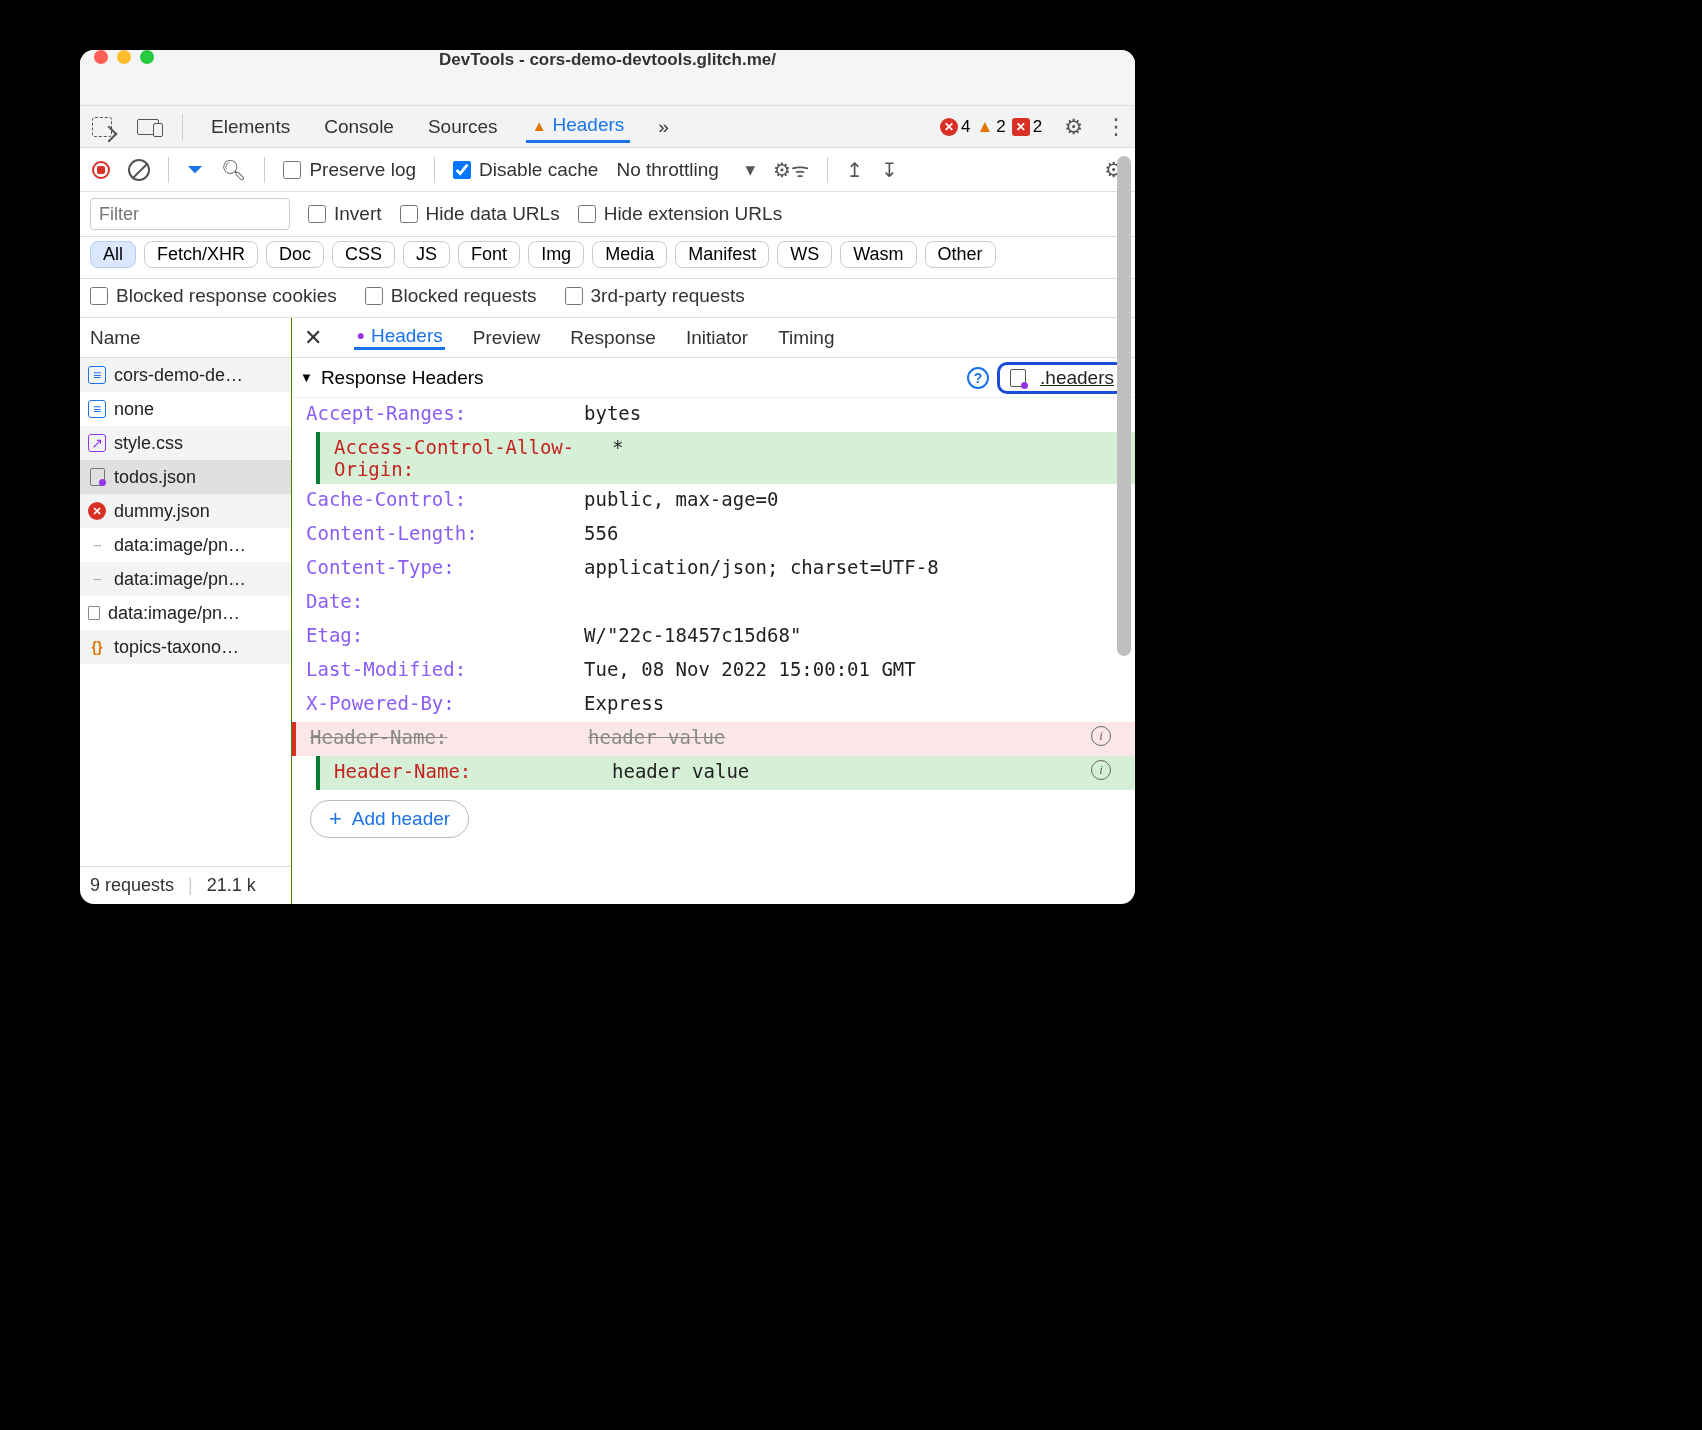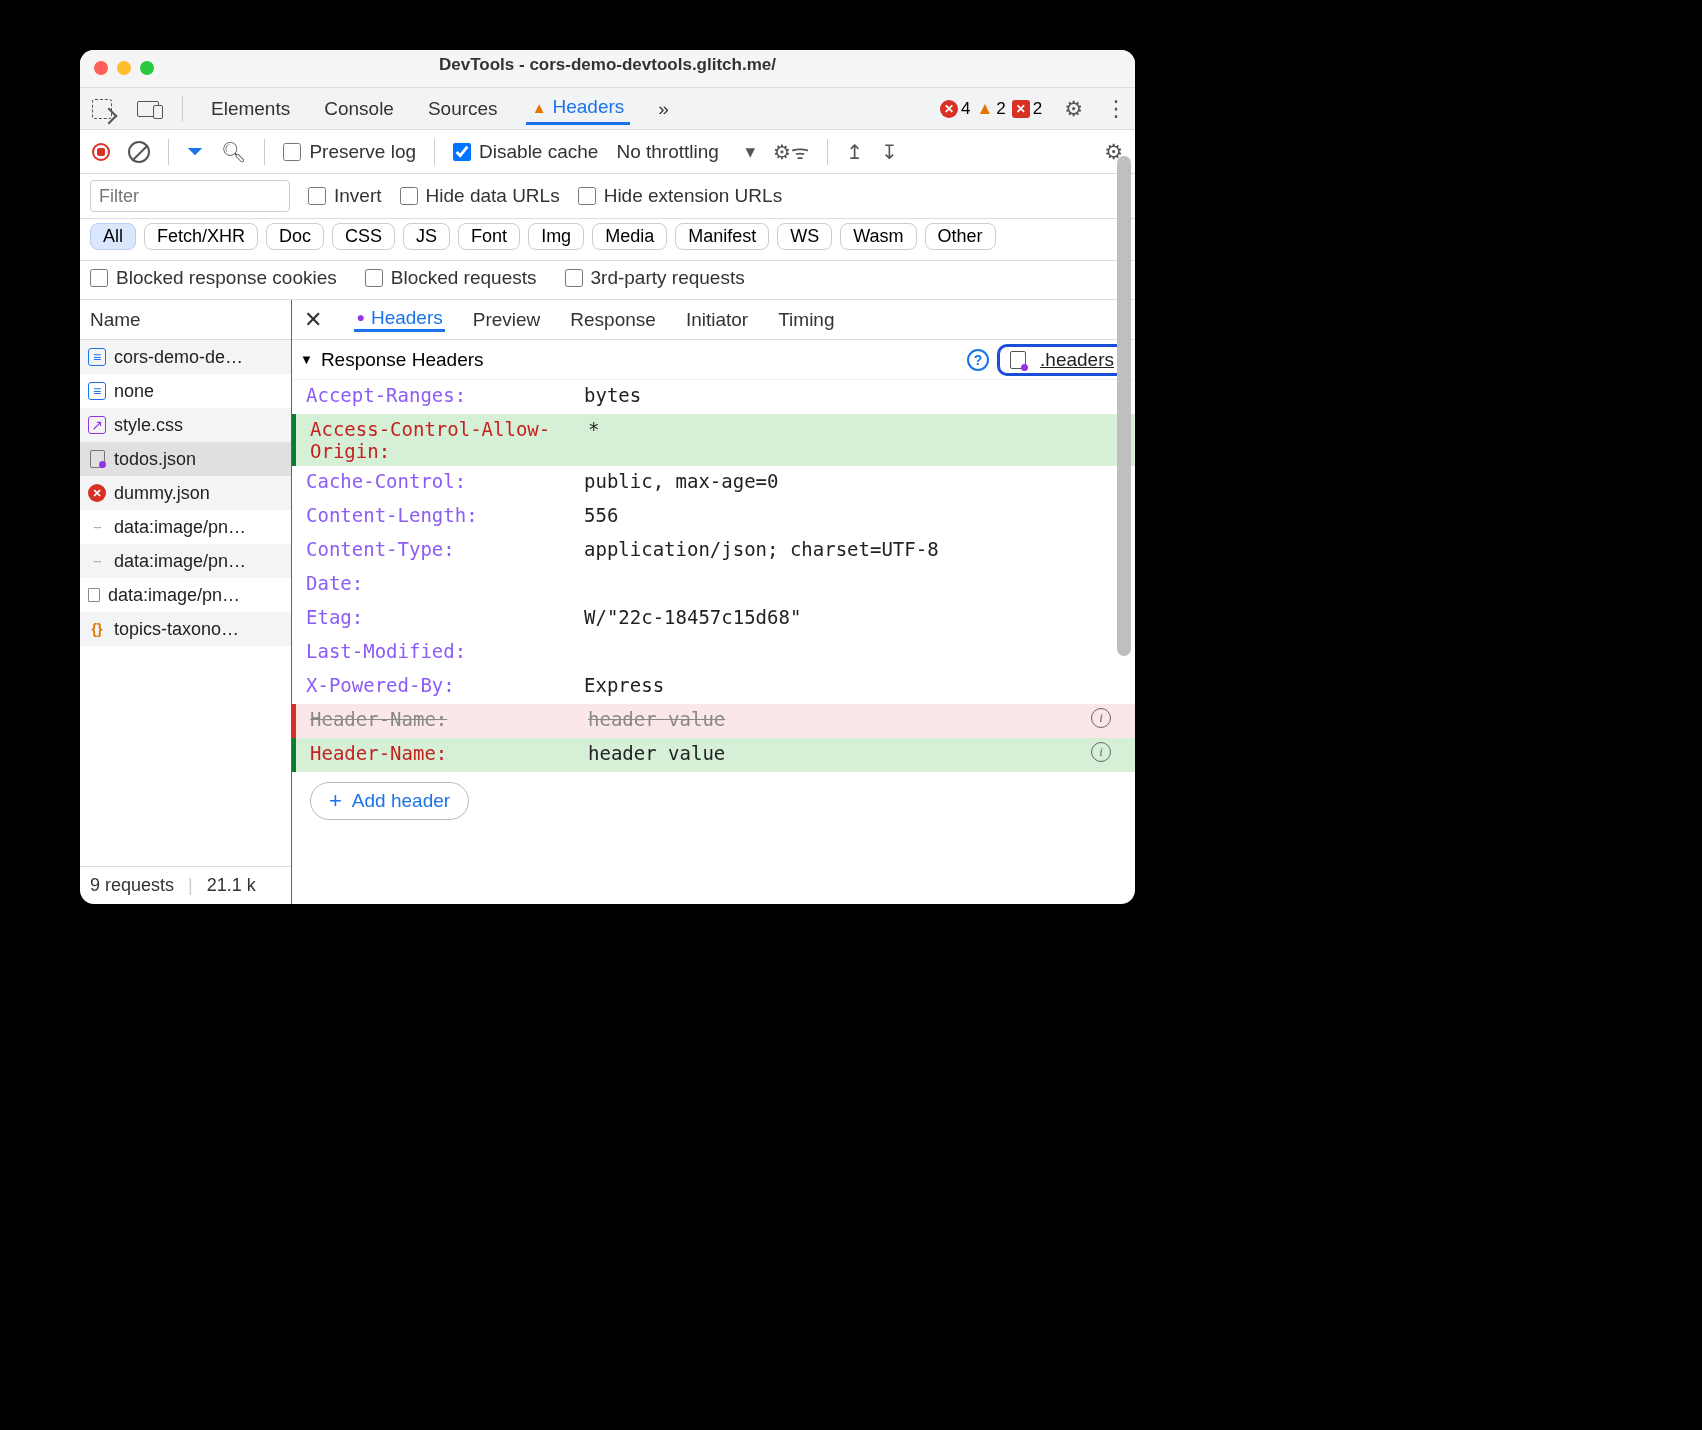--- a/index.html
+++ b/index.html
@@ -20,26 +20,26 @@
     width: 1055px;
     height: 854px;
     background: #fff;
     border-radius: 14px;
     overflow: hidden;
     display: flex;
     flex-direction: column;
     box-shadow: 0 10px 30px rgba(0,0,0,.5);
   }
   .titlebar {
-    height: 38px;
+    height: 56px;
     background: #f5f5f5;
     border-bottom: 1px solid #ddd;
     display: flex;
-    align-items: flex-end;
-    padding: 12px 14px;
+    align-items: flex-start;
+    padding: 0 14px;
     position: relative;
   }
   .traffic { display:flex; gap:9px;}
   .tl { width:14px; height:14px; border-radius:50%; }
   .tl.r{background:#ff5f56;} .tl.y{background:#ffbd2e;} .tl.g{background:#27c93f;}
   .title { position:absolute; left:0; right:0; text-align:center; font-size:17px; font-weight:600; color:#333; pointer-events:none;}
   .tabs-row{
     height:42px; background:#f1f3f4; display:flex; align-items:center; padding:0 10px; gap:22px;
     border-bottom:1px solid #ddd;
   }
@@ -99,21 +99,21 @@
   .section-head{height:40px;display:flex;align-items:center;padding:0 8px;gap:8px;border-bottom:1px solid #eee;font-size:19px;}
   .section-head .caret{font-size:13px;}
   .section-head .sh-spacer{flex:1;}
   .help-ic{width:22px;height:22px;border:2px solid #1a73e8;border-radius:50%;color:#1a73e8;font-size:14px;display:flex;align-items:center;justify-content:center;font-weight:700;}
   .headers-badge{border:3px solid #1a4ed8;border-radius:10px;padding:2px 10px;display:flex;align-items:center;gap:14px;color:#222;}
   .headers-badge .dotfile{position:relative;width:16px;height:18px;border:1.5px solid #555;border-radius:2px;}
   .headers-badge .dotfile::after{content:"";position:absolute;width:7px;height:7px;background:#9334e6;border-radius:50%;right:-3px;bottom:-3px;}
   .headers-badge .lbl{text-decoration:underline;}
   .hdr-body{flex:1;overflow:auto;font-family:ui-monospace,Menlo,Consolas,monospace;font-size:19px;}
   .hrow{display:flex;align-items:flex-start;padding:4px 0 4px 14px;min-height:34px;}
-  .hrow.green{background:#d6f0d8;border-left:4px solid #0a7d33;}
+  .hrow.green{background:#d6f0d8;border-left:4px solid #0a7d33;margin-left:24px;}
   .hrow.pink{background:#fbe7e7;border-left:4px solid #d93025;}
   .hname{width:278px;color:#8b5cf6;word-break:break-word;}
   .hrow.green .hname{color:#c5221f;}
   .hrow.pink .hname{color:#888;text-decoration:line-through;}
   .hval{flex:1;color:#222;padding-right:40px;word-break:break-word;}
   .hrow.pink .hval{color:#888;text-decoration:line-through;}
   .info-ic{position:absolute;right:24px;width:20px;height:20px;border:1.5px solid #666;border-radius:50%;display:flex;align-items:center;justify-content:center;font-size:13px;color:#666;font-family:serif;font-style:italic;}
   .hrow{position:relative;}
   .add-hdr{margin:10px 0 10px 18px;display:inline-flex;align-items:center;gap:10px;border:1.5px solid #bbb;border-radius:22px;padding:5px 18px;color:#1a73e8;font-size:19px;cursor:pointer;font-family:-apple-system,sans-serif;}
   .scrollbar{position:absolute;right:4px;top:106px;width:14px;height:500px;background:#bfbfbf;border-radius:8px;}
@@ -327,20 +327,21 @@
           </div><div class="hrow ">
             <div class="hname">Content-Type:</div>
             <div class="hval">application/json; charset=UTF-8</div>
           </div><div class="hrow ">
             <div class="hname">Date:</div>
           </div><div class="hrow ">
             <div class="hname">Etag:</div>
             <div class="hval">W/"22c-18457c15d68"</div>
           </div><div class="hrow ">
             <div class="hname">Last-Modified:</div>
+            <div class="hval">Tue, 08 Nov 2022 15:00:01 GMT</div>
           </div><div class="hrow ">
             <div class="hname">X-Powered-By:</div>
             <div class="hval">Express</div>
           </div><div class="hrow pink">
             <div class="hname">Header-Name:</div>
             <div class="hval">header value</div>
             <div class="info-ic">i</div>
           </div><div class="hrow green">
             <div class="hname">Header-Name:</div>
             <div class="hval">header value</div>

